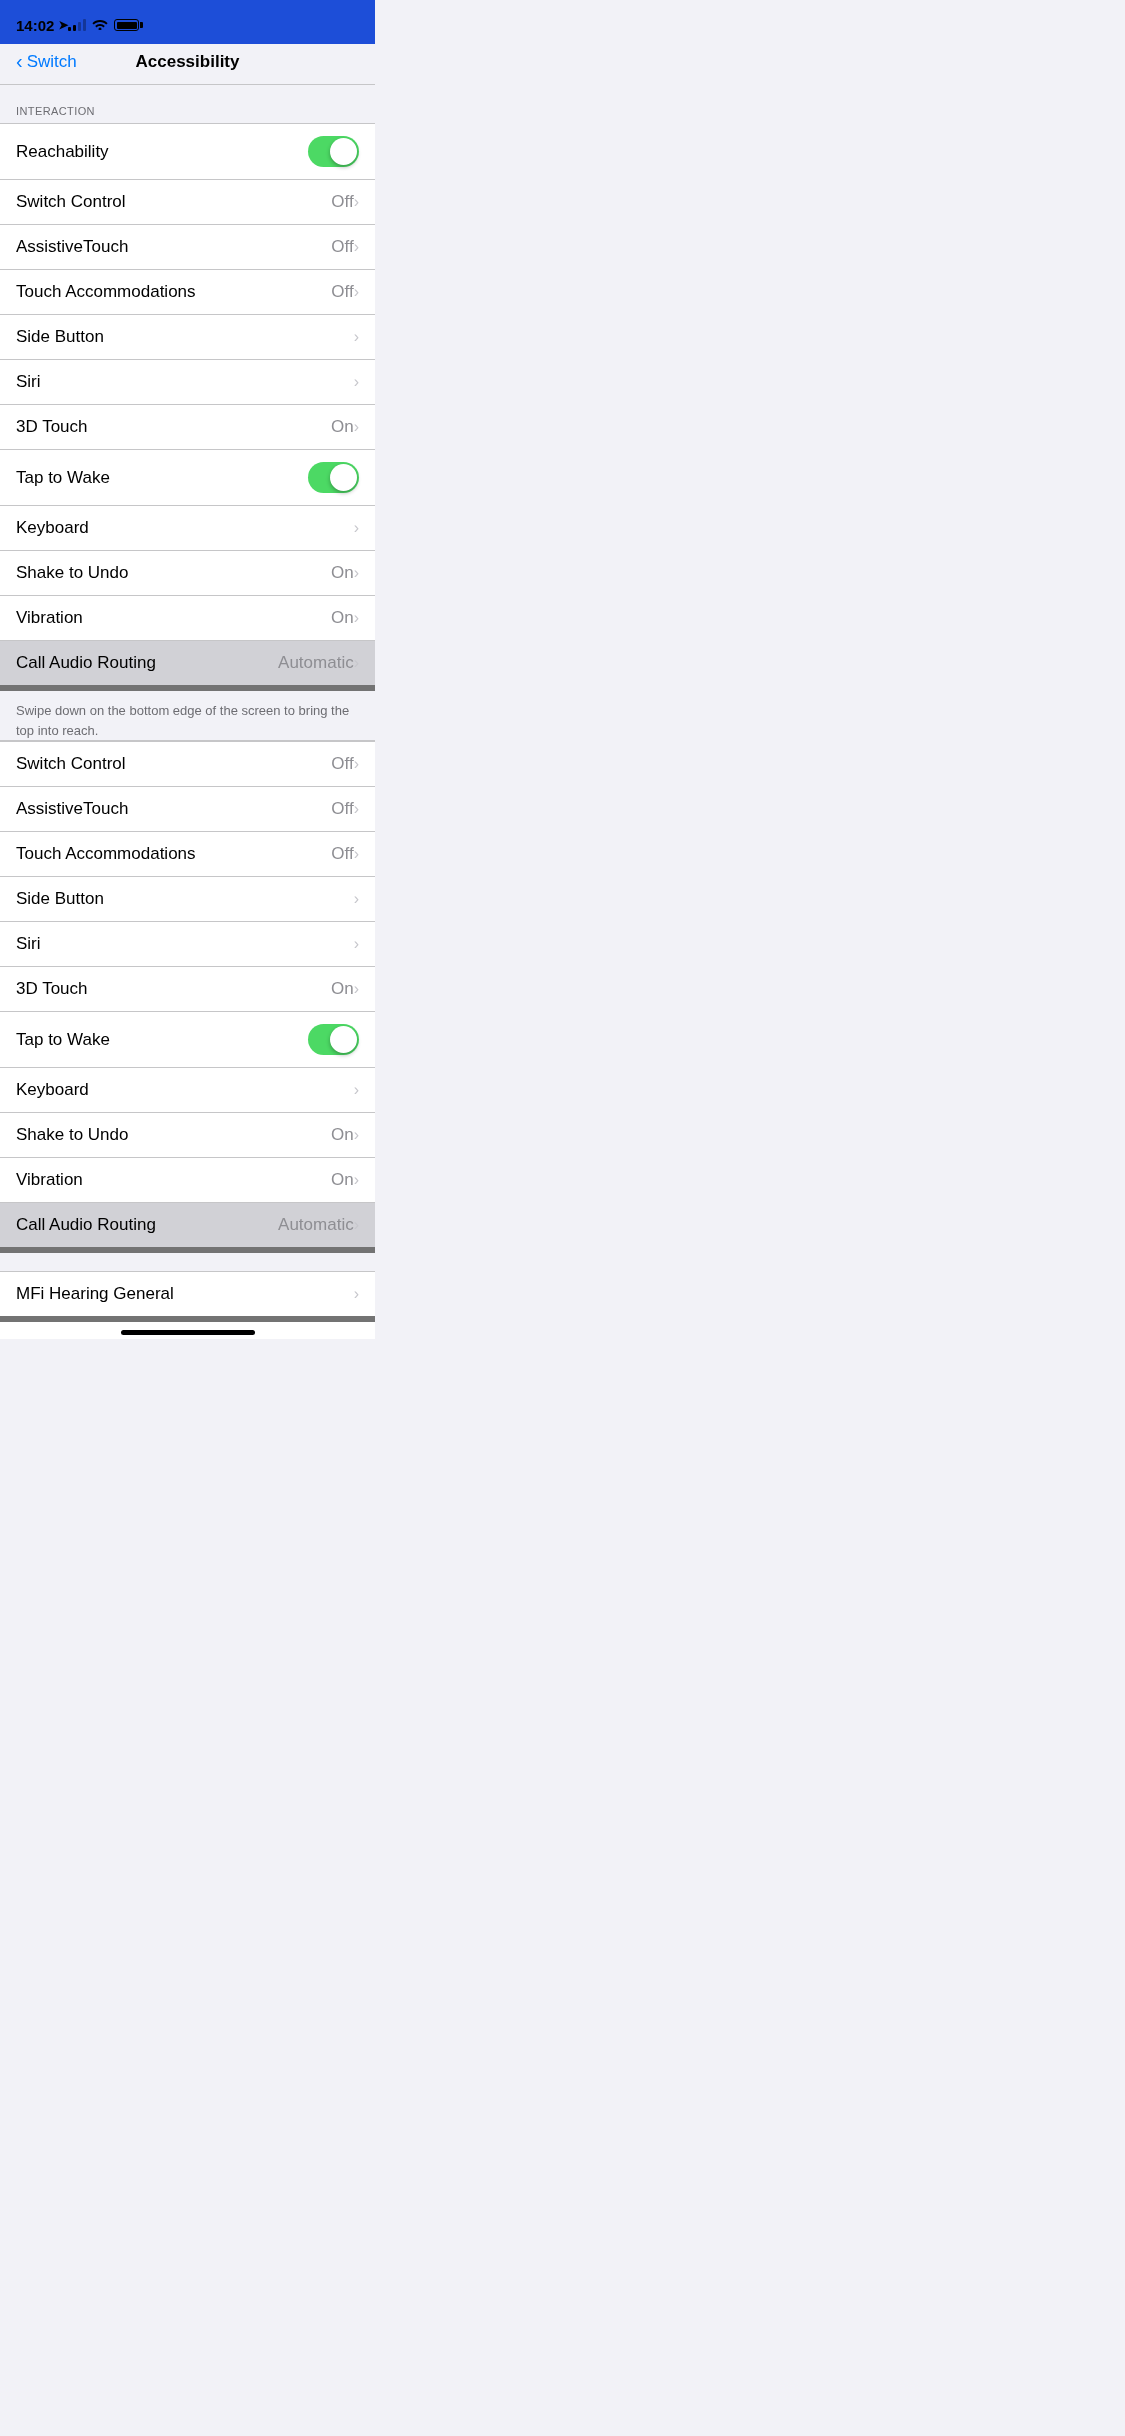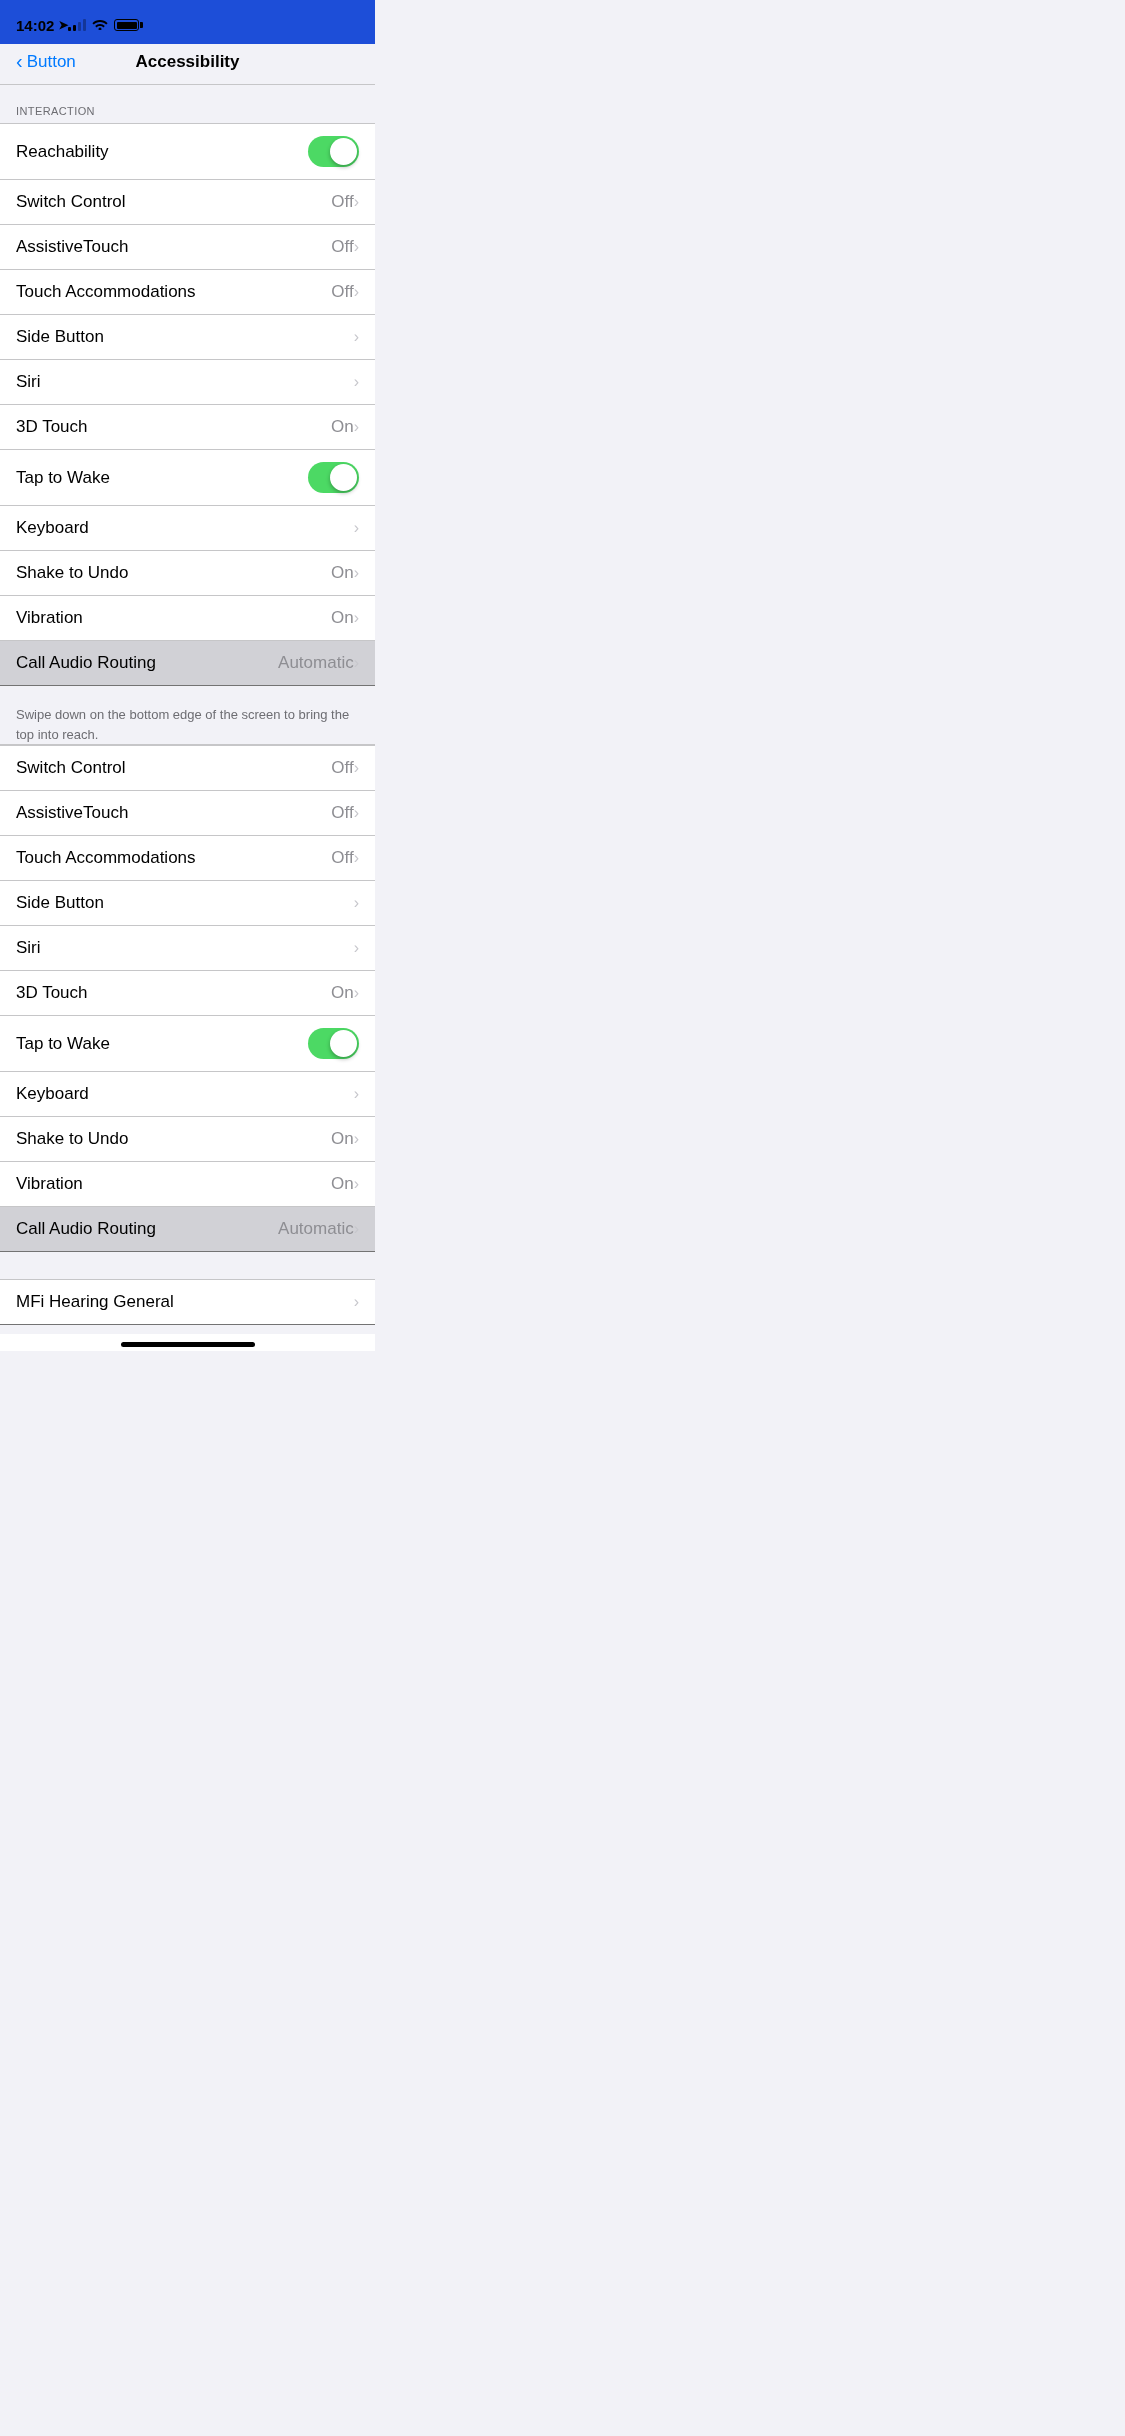--- a/index.html
+++ b/index.html
@@ -129,22 +129,22 @@
       font-weight: 400;
       color: #6d6d72;
       letter-spacing: 0.4px;
       text-transform: uppercase;
     }
 
     
     .settings-group {
       background: #fff;
       border-top: 1px solid #c6c6c8;
-      border-bottom: 1px solid #737373;
-      margin-bottom: 9px;
+      border-bottom: 6px solid #737373;
+      margin-bottom: 0;
     }
 
     .settings-row {
       display: flex;
       align-items: center;
       justify-content: space-between;
       padding: 12px 16px;
       min-height: 44px;
       border-bottom: 1px solid #c6c6c8;
       background: #fff;
@@ -257,21 +257,21 @@
       <div class="battery-body">
         <div class="battery-fill"></div>
       </div>
     </div>
   </div>
 </div>
 
 <div class="nav-bar">
   <div class="nav-back">
     <span class="nav-back-chevron">‹</span>
-    <span>Button</span>
+    <span>Switch</span>
   </div>
   <span class="nav-title">Accessibility</span>
 </div>
 
 <div id="content">
     <div class="section-header">INTERACTION</div>
     <div class="settings-group">
       <div class="settings-row">
         <span class="row-label">Reachability</span>
         <div class="row-right">

